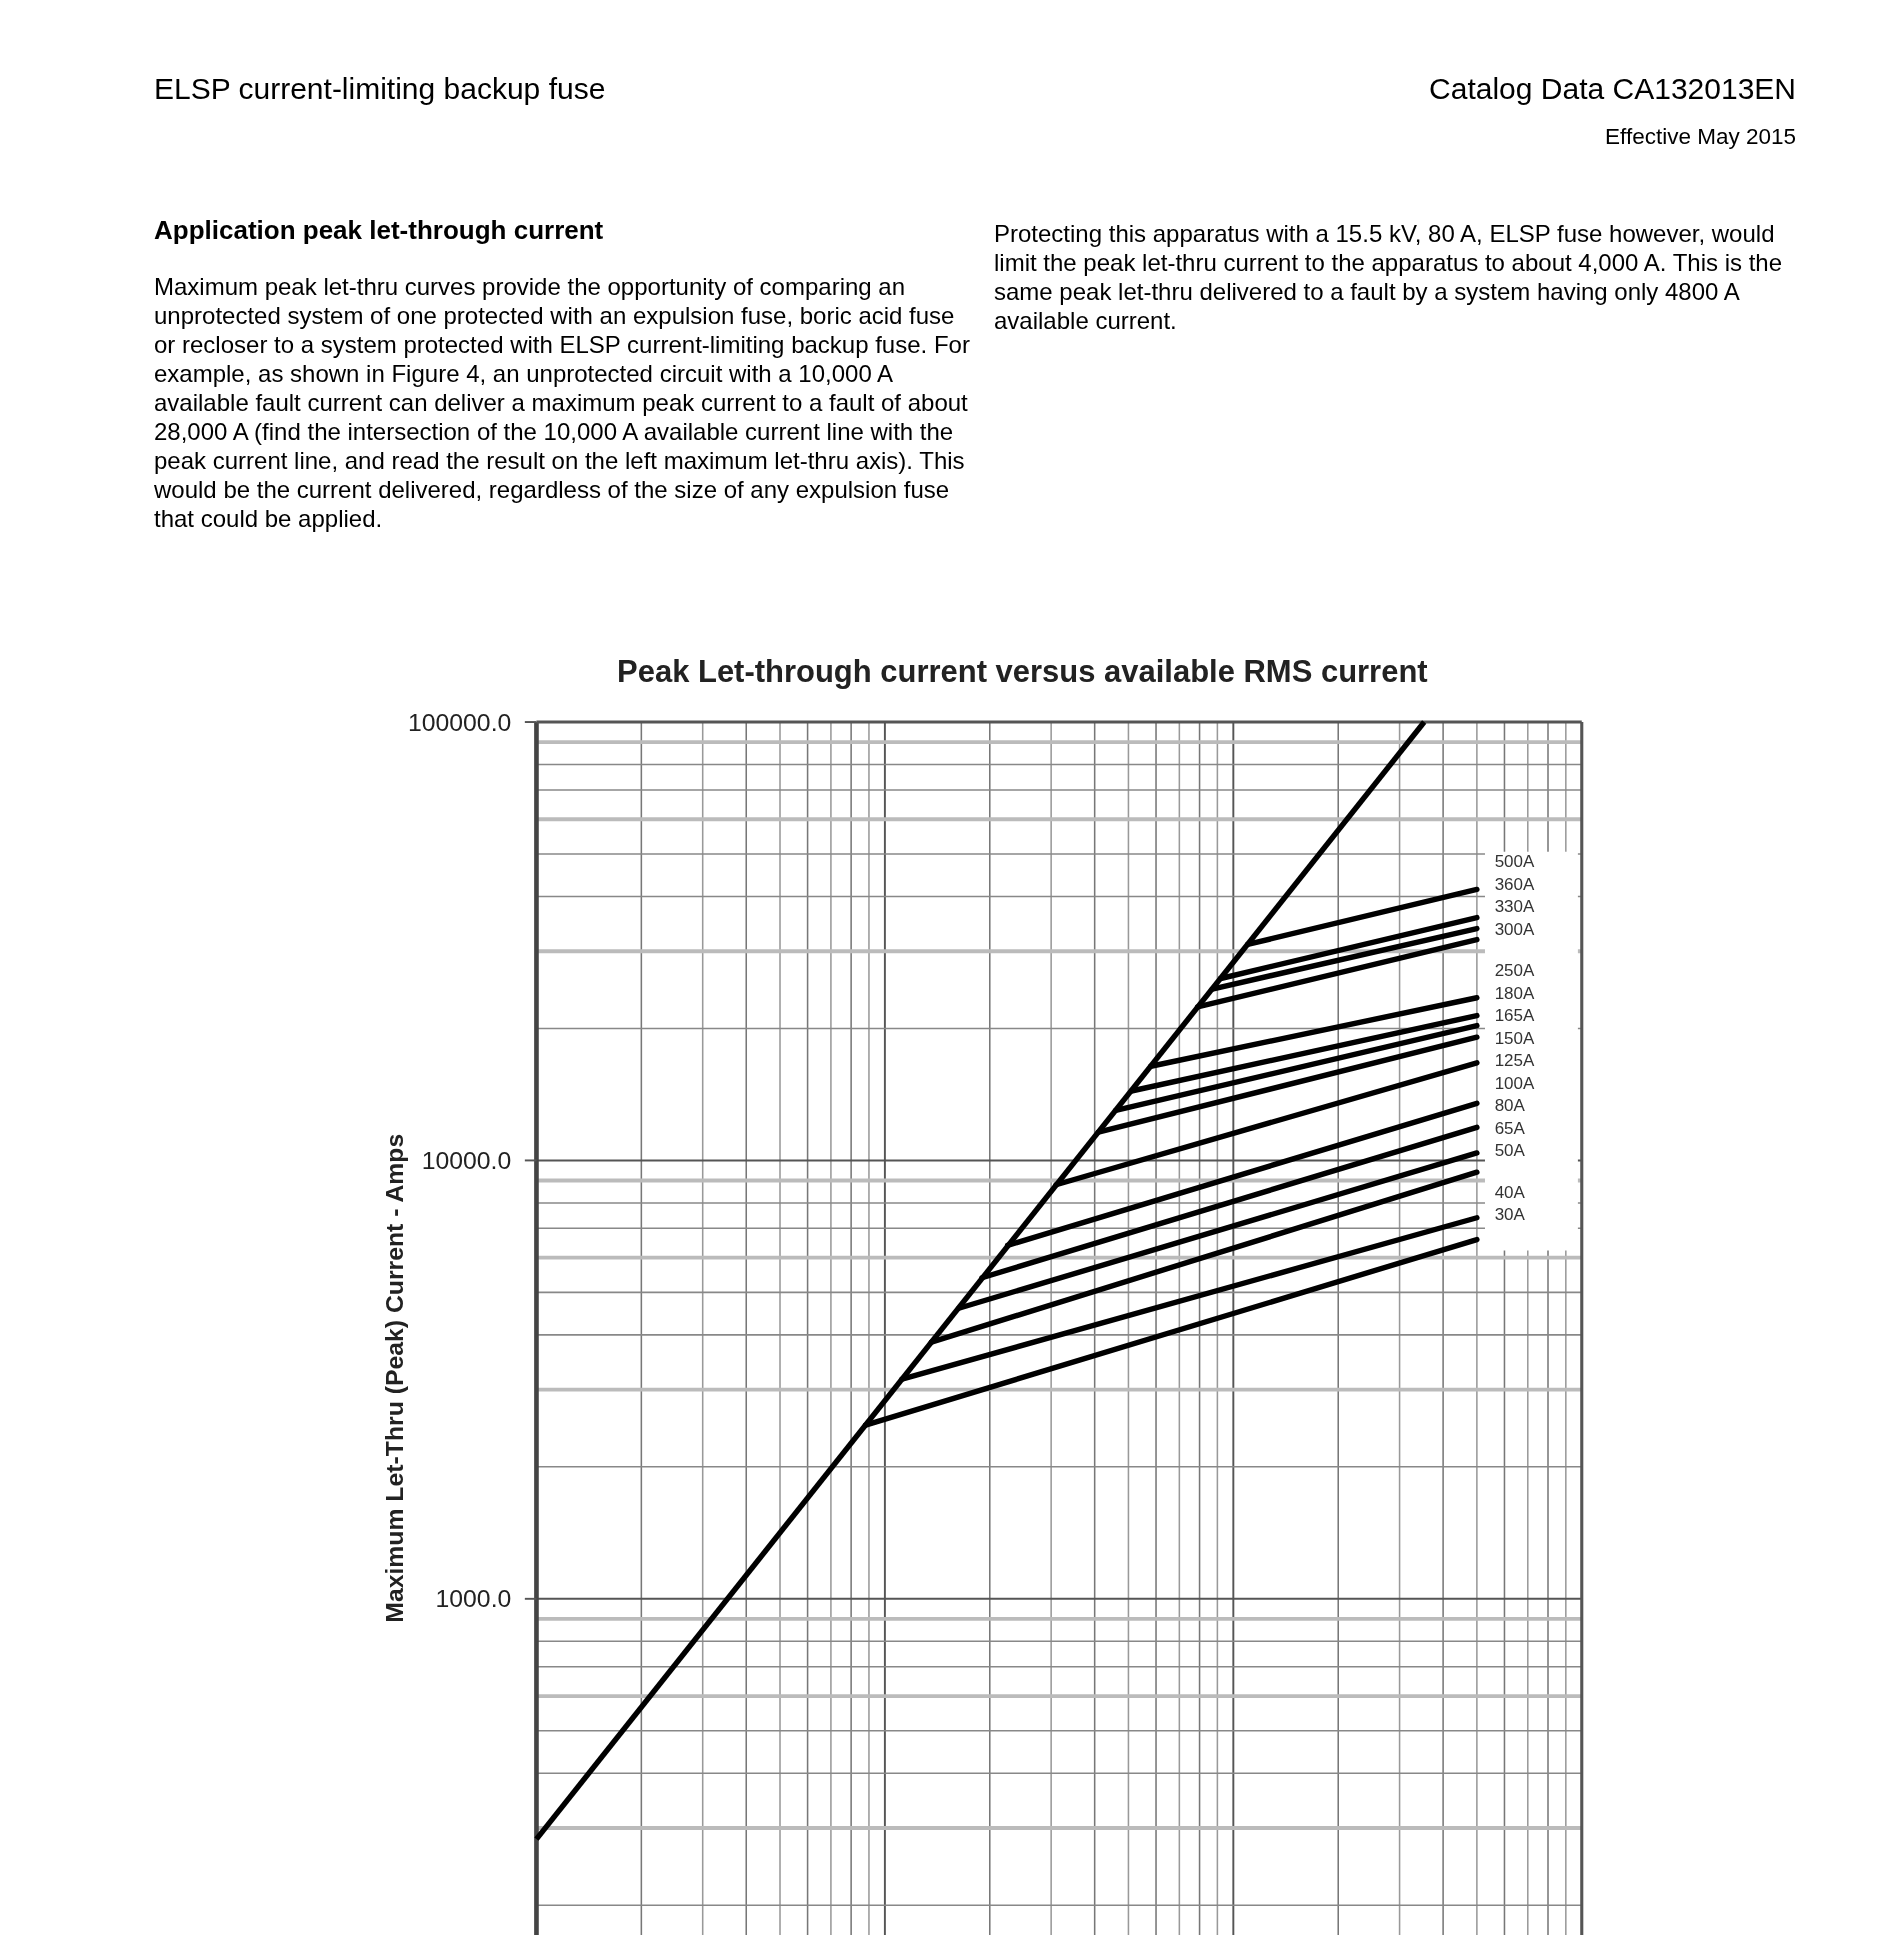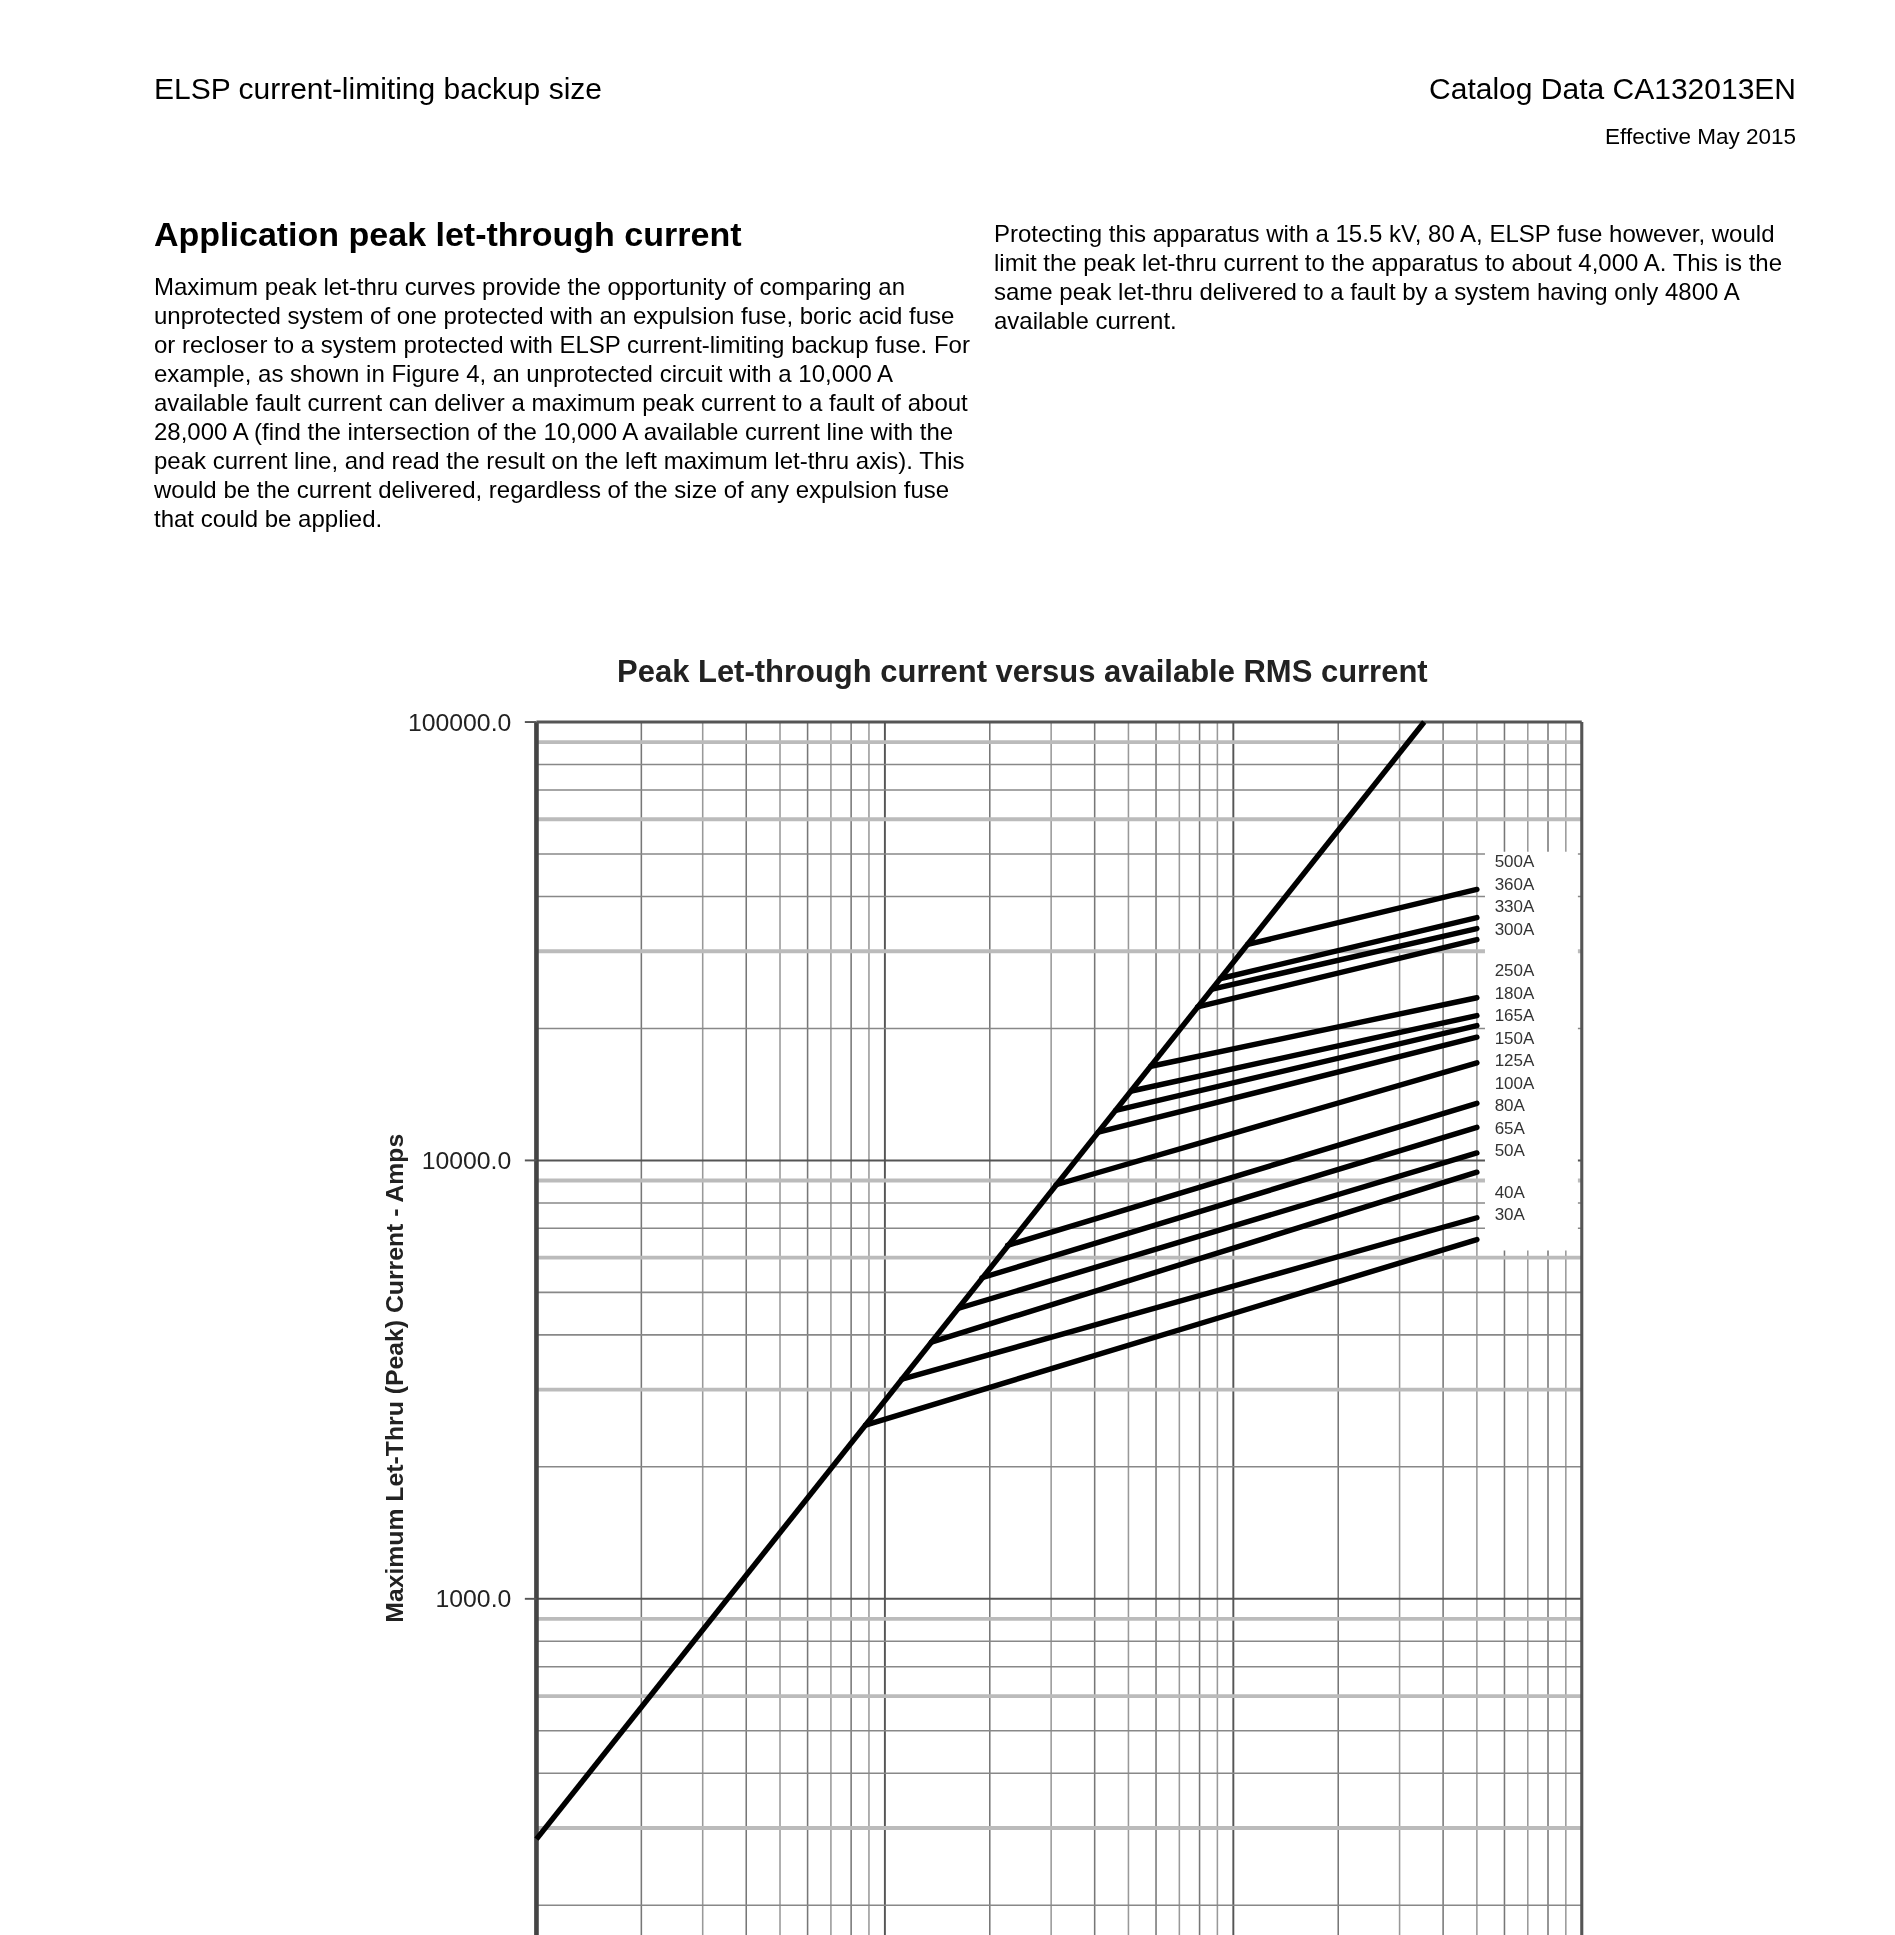--- a/index.html
+++ b/index.html
@@ -2,31 +2,31 @@
 <html style="font-size:6.2px"><head>
 <meta charset="utf-8">
 <style>
   html, body { margin:0; padding:0; background:#ffffff; }
   body { width:1896px; height:2453px; position:relative; overflow:hidden;
          font-family:"Liberation Sans", sans-serif; color:#000; }
   .hdr-left { position:absolute; left:154px; top:72px; font-size:30px; font-weight:400; }
   .hdr-right { position:absolute; right:100px; top:72px; font-size:30px; text-align:right; }
   .hdr-right .light { font-weight:400;text-align:center; }
   .hdr-date { position:absolute; right:100px; top:124px; font-size:22.5px; }
-  .section-title { position:absolute; left:154px; top:215px; font-size:34px; font-weight:700; }
+  .section-title { position:absolute; left:154px; top:215px; font-size:26px; font-weight:700; }
   .para { position:absolute; font-size:24px; line-height:29px; }
   .para-left { left:154px; top:272px; width:821px; }
   .para-right { left:994px; top:219px; width:805px; }
   #chart { position:absolute; left:0; top:0; }
   svg text { font-family:"Liberation Sans", sans-serif; }
 </style>
 </head>
 <body>
 
-<div class="hdr-left">ELSP current-limiting backup size</div>
+<div class="hdr-left">ELSP current-limiting backup fuse</div>
 <div class="hdr-right"><span class="light">Catalog Data </span><span>CA132013EN</span></div>
 <div class="hdr-date">Effective May 2015</div>
 
 <div class="section-title">Application peak let-through current</div>
 <div class="para para-left">Maximum peak let-thru curves provide the opportunity of comparing an unprotected system of one protected with an expulsion fuse, boric acid fuse or recloser to a system protected with ELSP current-limiting backup fuse. For example, as shown in Figure 4, an unprotected circuit with a 10,000 A available fault current can deliver a maximum peak current to a fault of about 28,000 A (find the intersection of the 10,000 A available current line with the peak current line, and read the result on the left maximum let-thru axis). This would be the current delivered, regardless of the size of any expulsion fuse that could be applied.</div>
 <div class="para para-right">Protecting this apparatus with a 15.5 kV, 80 A, ELSP fuse however, would limit the peak let-thru current to the apparatus to about 4,000 A. This is the same peak let-thru delivered to a fault by a system having only 4800 A available current.</div>
 
 <svg id="chart" width="1896" height="2453" xmlns="http://www.w3.org/2000/svg" viewBox="0 0 4896 6336">
   <text x="2640" y="1762" font-size="80" font-weight="700" text-anchor="middle" fill="#222">Peak Let-through current versus available RMS current</text>
   <g id="grid">

